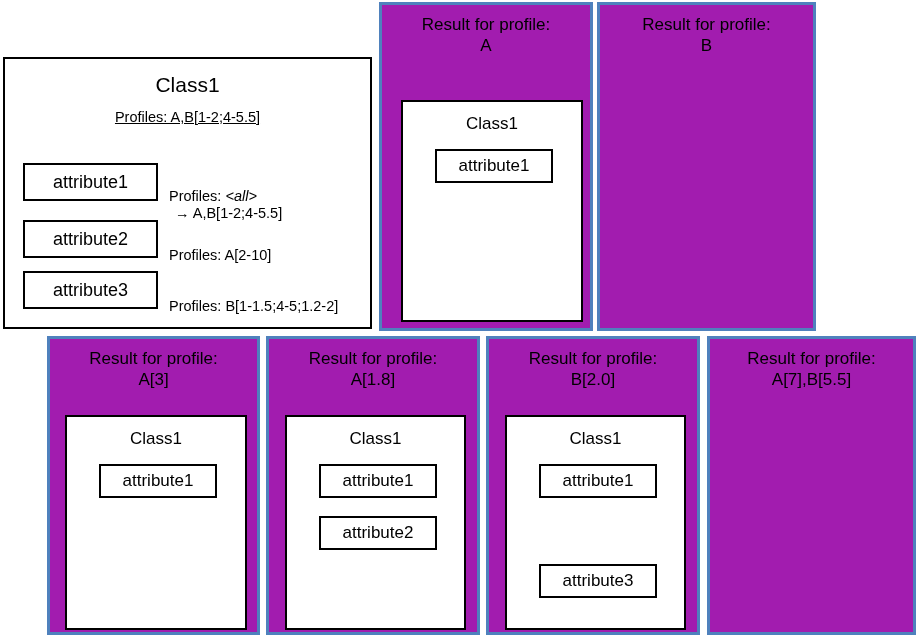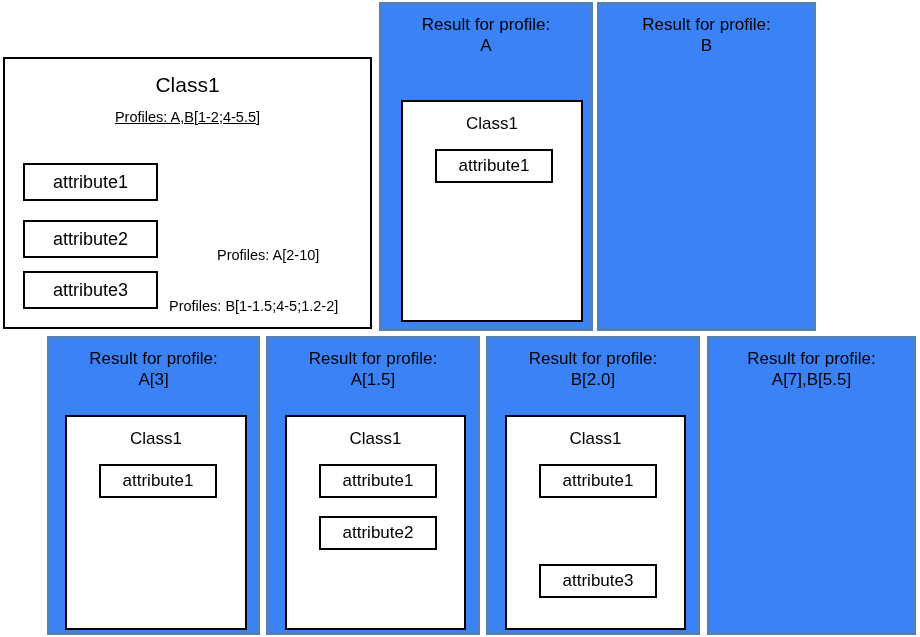--- a/index.html
+++ b/index.html
@@ -18,21 +18,21 @@
     height: 637px;
     background: #ffffff;
     overflow: hidden;
   }
 
   
   .blue-box {
     position: absolute;
     box-sizing: border-box;
     border: 3px solid #4f81bd;
-    background: #3b82f6;
+    background: #a21caf;
   }
   .black-box {
     position: absolute;
     box-sizing: border-box;
     border: 2px solid #000000;
     background: #ffffff;
   }
 
   
   .result-title {
@@ -111,25 +111,29 @@
 
   <div class="black-box" style="left:3px; top:57px; width:369px; height:272px;">
 
     <div class="class-title-big" style="top:14px;">Class1</div>
 
     <div class="class-profiles" style="top:49px;">Profiles: A,B[1-2;4-5.5]</div>
 
     <div class="attr attr-main" style="left:18px; top:104px; width:135px; height:38px;">
       <span>attribute1</span>
     </div>
+    <div class="attr-note" style="left:164px; top:112px; width:210px;">
+      <span>Profiles: </span><i>&lt;all&gt;</i>
+      <span class="arrow-line">→ A,B[1-2;4-5.5]</span>
+    </div>
 
     <div class="attr attr-main" style="left:18px; top:161px; width:135px; height:38px;">
       <span>attribute2</span>
     </div>
-    <div class="attr-note" style="left:164px; top:171px; width:210px;margin-left:48px;">
+    <div class="attr-note" style="left:164px; top:171px; width:210px;">
       <span>Profiles: A[2-10]</span>
     </div>
 
     <div class="attr attr-main" style="left:18px; top:212px; width:135px; height:38px;">
       <span>attribute3</span>
     </div>
     <div class="attr-note" style="left:164px; top:222px; width:215px;">
       <span>Profiles: B[1-1.5;4-5;1.2-2]</span>
     </div>
   </div>
@@ -154,21 +158,21 @@
 
     <div class="black-box" style="left:15px; top:76px; width:182px; height:215px;">
       <div class="class-title" style="top:12px;">Class1</div>
       <div class="attr" style="left:32px; top:47px; width:118px; height:34px;">
         <span>attribute1</span>
       </div>
     </div>
   </div>
 
   <div class="blue-box" style="left:266px; top:336px; width:214px; height:299px;">
-    <div class="result-title" style="top:9px;"><span>Result for profile:</span><br><span>A[1.5]</span></div>
+    <div class="result-title" style="top:9px;"><span>Result for profile:</span><br><span>A[1.8]</span></div>
 
     <div class="black-box" style="left:16px; top:76px; width:181px; height:215px;">
       <div class="class-title" style="top:12px;">Class1</div>
       <div class="attr" style="left:32px; top:47px; width:118px; height:34px;">
         <span>attribute1</span>
       </div>
       <div class="attr" style="left:32px; top:99px; width:118px; height:34px;">
         <span>attribute2</span>
       </div>
     </div>

